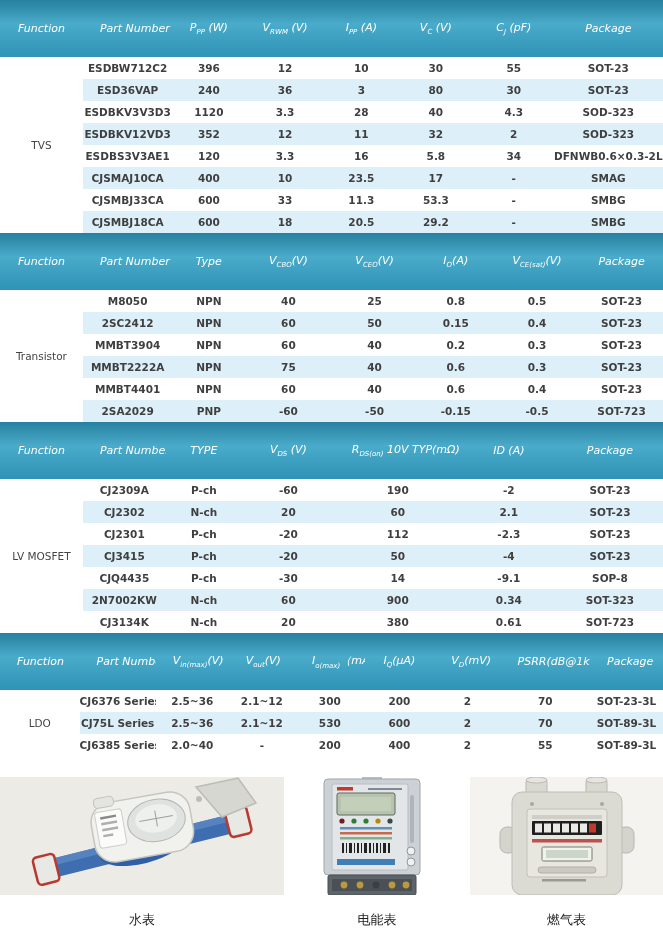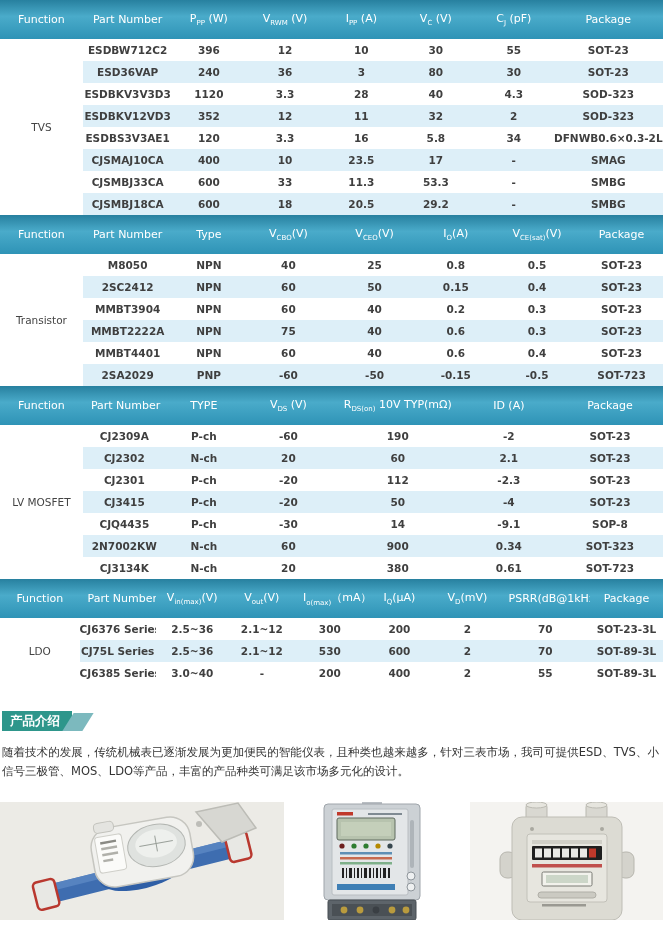--- a/index.html
+++ b/index.html
@@ -9,22 +9,22 @@
   }
   .page{width:663px;height:930px;position:relative;}
   h1.title{
     margin:0;padding:7px 0 7px 2px;
     font-size:27px;line-height:30px;font-weight:bold;color:#3d8ca8;letter-spacing:0.5px;
   }
   
   .spec-table{border-collapse:collapse;width:663px;table-layout:fixed;}
   .spec-table th{
     background:linear-gradient(180deg,#27809f 0%,#4aabca 42%,#2e93b6 100%);
-    color:#fff;font-weight:400;font-size:11px;height:23px;padding:8px;text-align:center;
-    white-space:nowrap;overflow:hidden;
+    color:#fff;font-weight:400;font-size:11px;height:23px;padding:17px;text-align:center;
+    white-space:nowrap;overflow:hidden;font-style:italic;
   }
   .spec-table th sub,.spec-table td sub{font-size:7px;margin-top:36px;}
   .spec-table td{
     text-align:center;font-size:10.5px;font-weight:bold;color:#3f3f3f;
     height:22px;padding:0;white-space:nowrap;overflow:hidden;
   }
   .spec-table tr.alt td{background:#ddeff8;}
   .spec-table td.fn{background:#ffffff;font-weight:normal;color:#444;}
   
   .intro{margin-top:26px;padding:0 2px;}
@@ -360,39 +360,32 @@
             <td>2.5~36</td>
             <td>2.1~12</td>
             <td>530</td>
             <td>600</td>
             <td>2</td>
             <td>70</td>
             <td>SOT-89-3L</td>
           </tr>
           <tr>
             <td>CJ6385 Series</td>
-            <td>3.0~40</td>
+            <td>2.0~40</td>
             <td>-</td>
             <td>200</td>
             <td>400</td>
             <td>2</td>
             <td>55</td>
             <td>SOT-89-3L</td>
           </tr>
         </tbody>
       </table>
     </div>
 
-  <div class="intro">
-    <div class="badge">
-      <span>产品介绍</span>
-      <span class="badge-fold"></span>
-    </div>
-    <p>随着技术的发展，传统机械表已逐渐发展为更加便民的智能仪表，且种类也越来越多，针对三表市场，我司可提供ESD、TVS、小信号三极管、MOS、LDO等产品，丰富的产品种类可满足该市场多元化的设计。</p>
-  </div>
 
   <div class="products">
 
     <div class="photo photo-water">
       <svg viewBox="0 0 284 118">
 
         <g transform="rotate(-14 140 68)">
           <rect x="42" y="60" width="200" height="19" rx="9" fill="#3e6db0"></rect>
           <rect x="42" y="60" width="200" height="7" rx="3" fill="#5c88c4" opacity="0.8"></rect>
           <ellipse cx="142" cy="70" rx="44" ry="17" fill="#2f5fa6"></ellipse>

